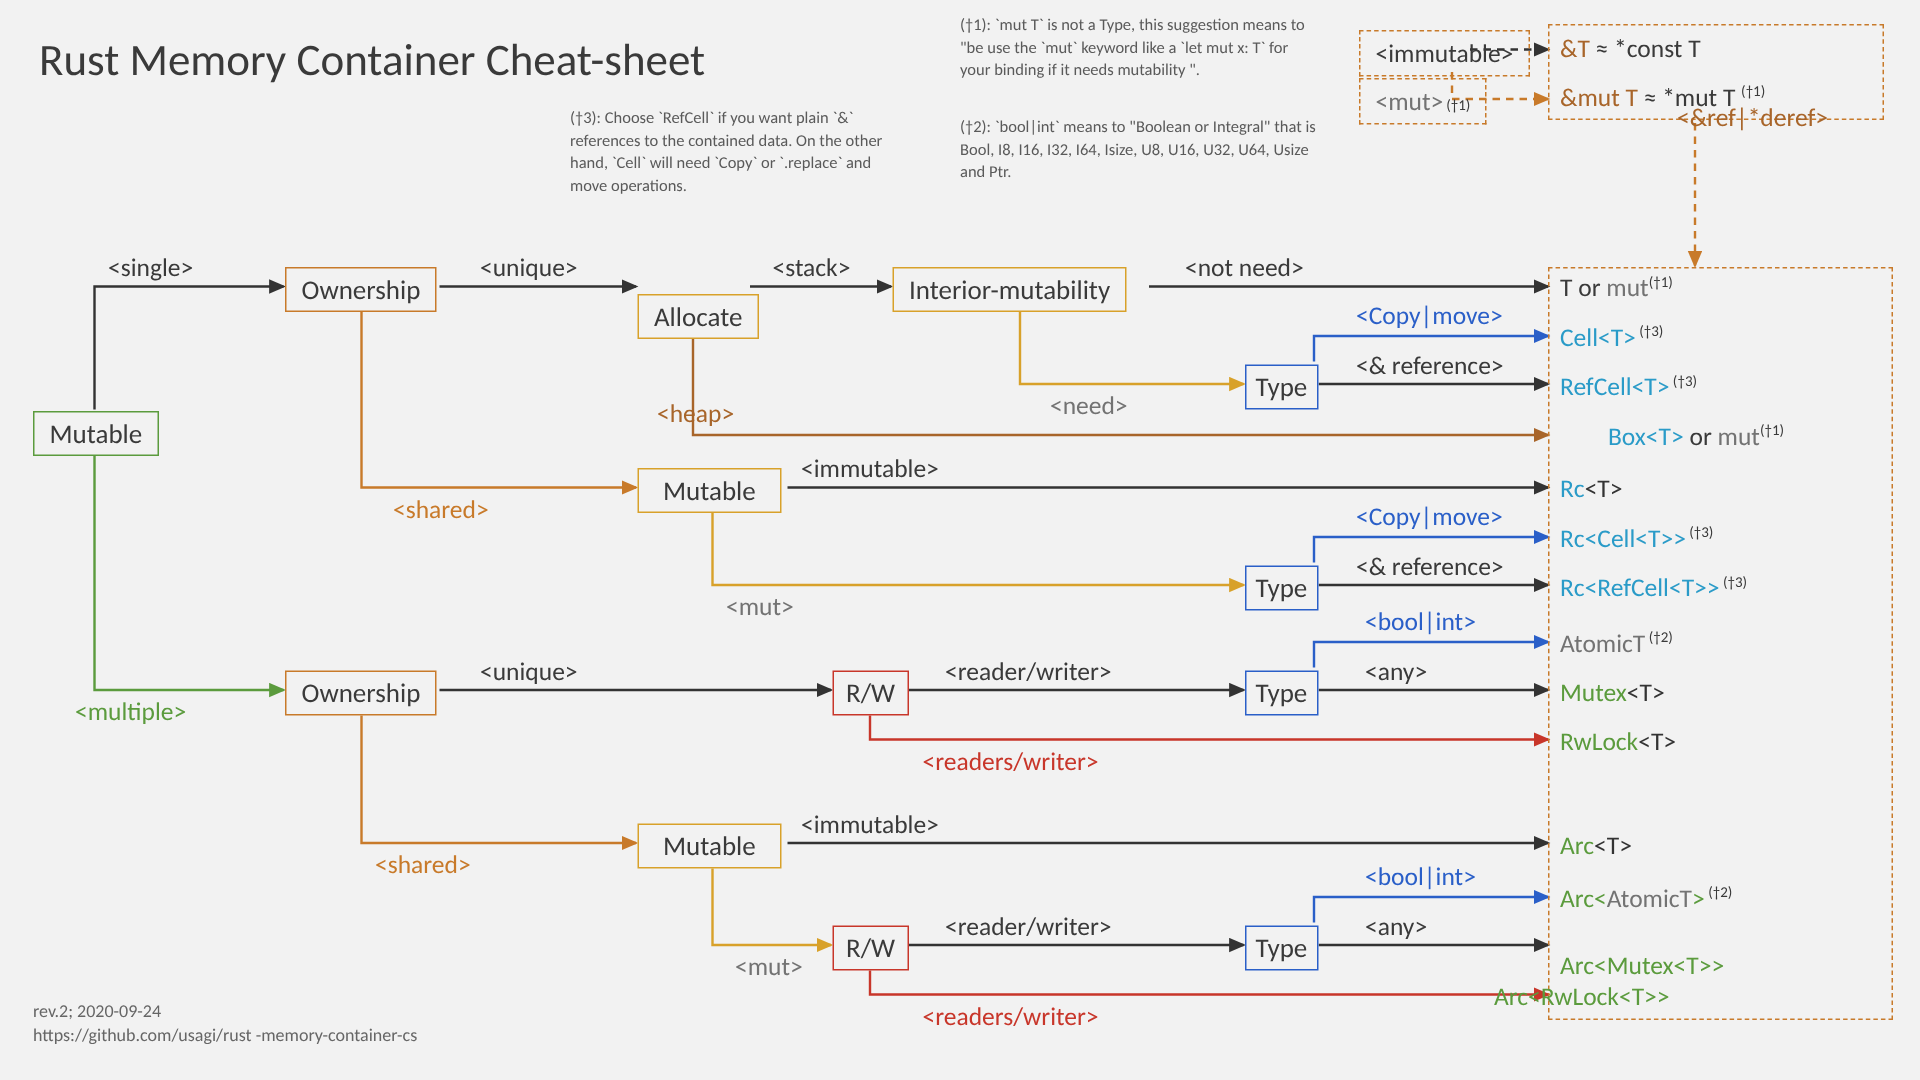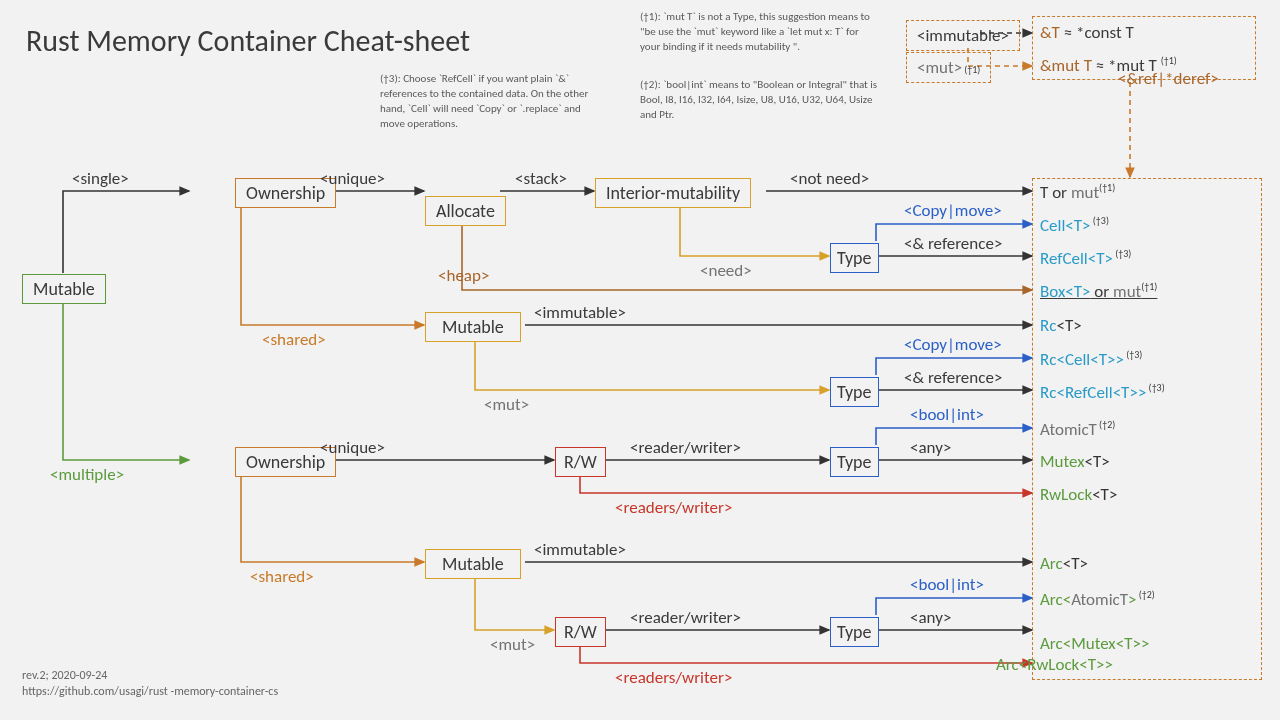--- a/index.html
+++ b/index.html
@@ -44,21 +44,21 @@
   }
   .c-green   { color: #5b9b3d; }
   .c-orange  { color: #c87a2a; }
   .c-brown   { color: #a8652a; }
   .c-gold    { color: #737373; }
   .c-blue    { color: #2a5fc8; }
   .c-red     { color: #c8362a; }
   .c-cyan    { color: #2a9bc8; }
   .c-dark    { color: #333; }
   .b-green   { border-color: #5b9b3d; }
-  .b-orange  { border-color: #c87a2a; margin-left: 45px; }
+  .b-orange  { border-color: #c87a2a; }
   .b-gold    { border-color: #d8a12a; }
   .b-blue    { border-color: #2a5fc8; }
   .b-red     { border-color: #c8362a; }
   .refbox {
     position: absolute;
     border: 1.5px dashed #c87a2a;
     padding: 4px 10px;
     font-size: 17px;
   }
   .dashbox {
@@ -225,21 +225,21 @@
 <div class="lbl c-red" style="left:615px; top:667px;">&lt;readers/writer&gt;</div>
 
 <div class="lbl c-blue" style="left:910px; top:574px;">&lt;bool|int&gt;</div>
 <div class="lbl" style="left:910px; top:607px;">&lt;any&gt;</div>
 
 <div class="dashbox" style="left:1032px; top:178px; width:230px; height:502px;"></div>
 
 <div class="result" style="left:1040px; top:181px;"><span>T or </span><span class="c-gold">mut</span><span class="sup">(†1)</span></div>
 <div class="result" style="left:1040px; top:214px;"><span class="c-cyan">Cell&lt;T&gt;</span><span class="sup"> (†3)</span></div>
 <div class="result" style="left:1040px; top:247px;"><span class="c-cyan">RefCell&lt;T&gt;</span><span class="sup"> (†3)</span></div>
-<div class="result" style="left:1040px; top:280px;text-decoration:underline;"><span class="c-cyan">Box&lt;T&gt;</span><span> or </span><span class="c-gold">mut</span><span class="sup">(†1)</span></div>
+<div class="result" style="left:1072px; top:280px;"><span class="c-cyan">Box&lt;T&gt;</span><span> or </span><span class="c-gold">mut</span><span class="sup">(†1)</span></div>
 <div class="result" style="left:1040px; top:315px;"><span class="c-cyan">Rc</span><span class="c-dark">&lt;T&gt;</span></div>
 <div class="result" style="left:1040px; top:348px;"><span class="c-cyan">Rc&lt;</span><span class="c-cyan">Cell&lt;T&gt;</span><span class="c-cyan">&gt;</span><span class="sup"> (†3)</span></div>
 <div class="result" style="left:1040px; top:381px;"><span class="c-cyan">Rc&lt;</span><span class="c-cyan">RefCell&lt;T&gt;</span><span class="c-cyan">&gt;</span><span class="sup"> (†3)</span></div>
 <div class="result" style="left:1040px; top:418px;"><span class="c-gold">AtomicT</span><span class="sup"> (†2)</span></div>
 <div class="result" style="left:1040px; top:451px;"><span class="c-green">Mutex</span><span class="c-dark">&lt;T&gt;</span></div>
 <div class="result" style="left:1040px; top:484px;"><span class="c-green">RwLock</span><span class="c-dark">&lt;T&gt;</span></div>
 <div class="result" style="left:1040px; top:553px;"><span class="c-green">Arc</span><span class="c-dark">&lt;T&gt;</span></div>
 <div class="result" style="left:1040px; top:588px;"><span class="c-green">Arc&lt;</span><span class="c-gold">AtomicT</span><span class="c-green">&gt;</span><span class="sup"> (†2)</span></div>
 <div class="result" style="left:1040px; top:621px;margin-top:12px;"><span class="c-green">Arc&lt;</span><span class="c-green">Mutex&lt;T&gt;</span><span class="c-green">&gt;</span></div>
 <div class="result" style="left:996px; top:654px;"><span class="c-green">Arc&lt;</span><span class="c-green">RwLock&lt;T&gt;</span><span class="c-green">&gt;</span></div>

